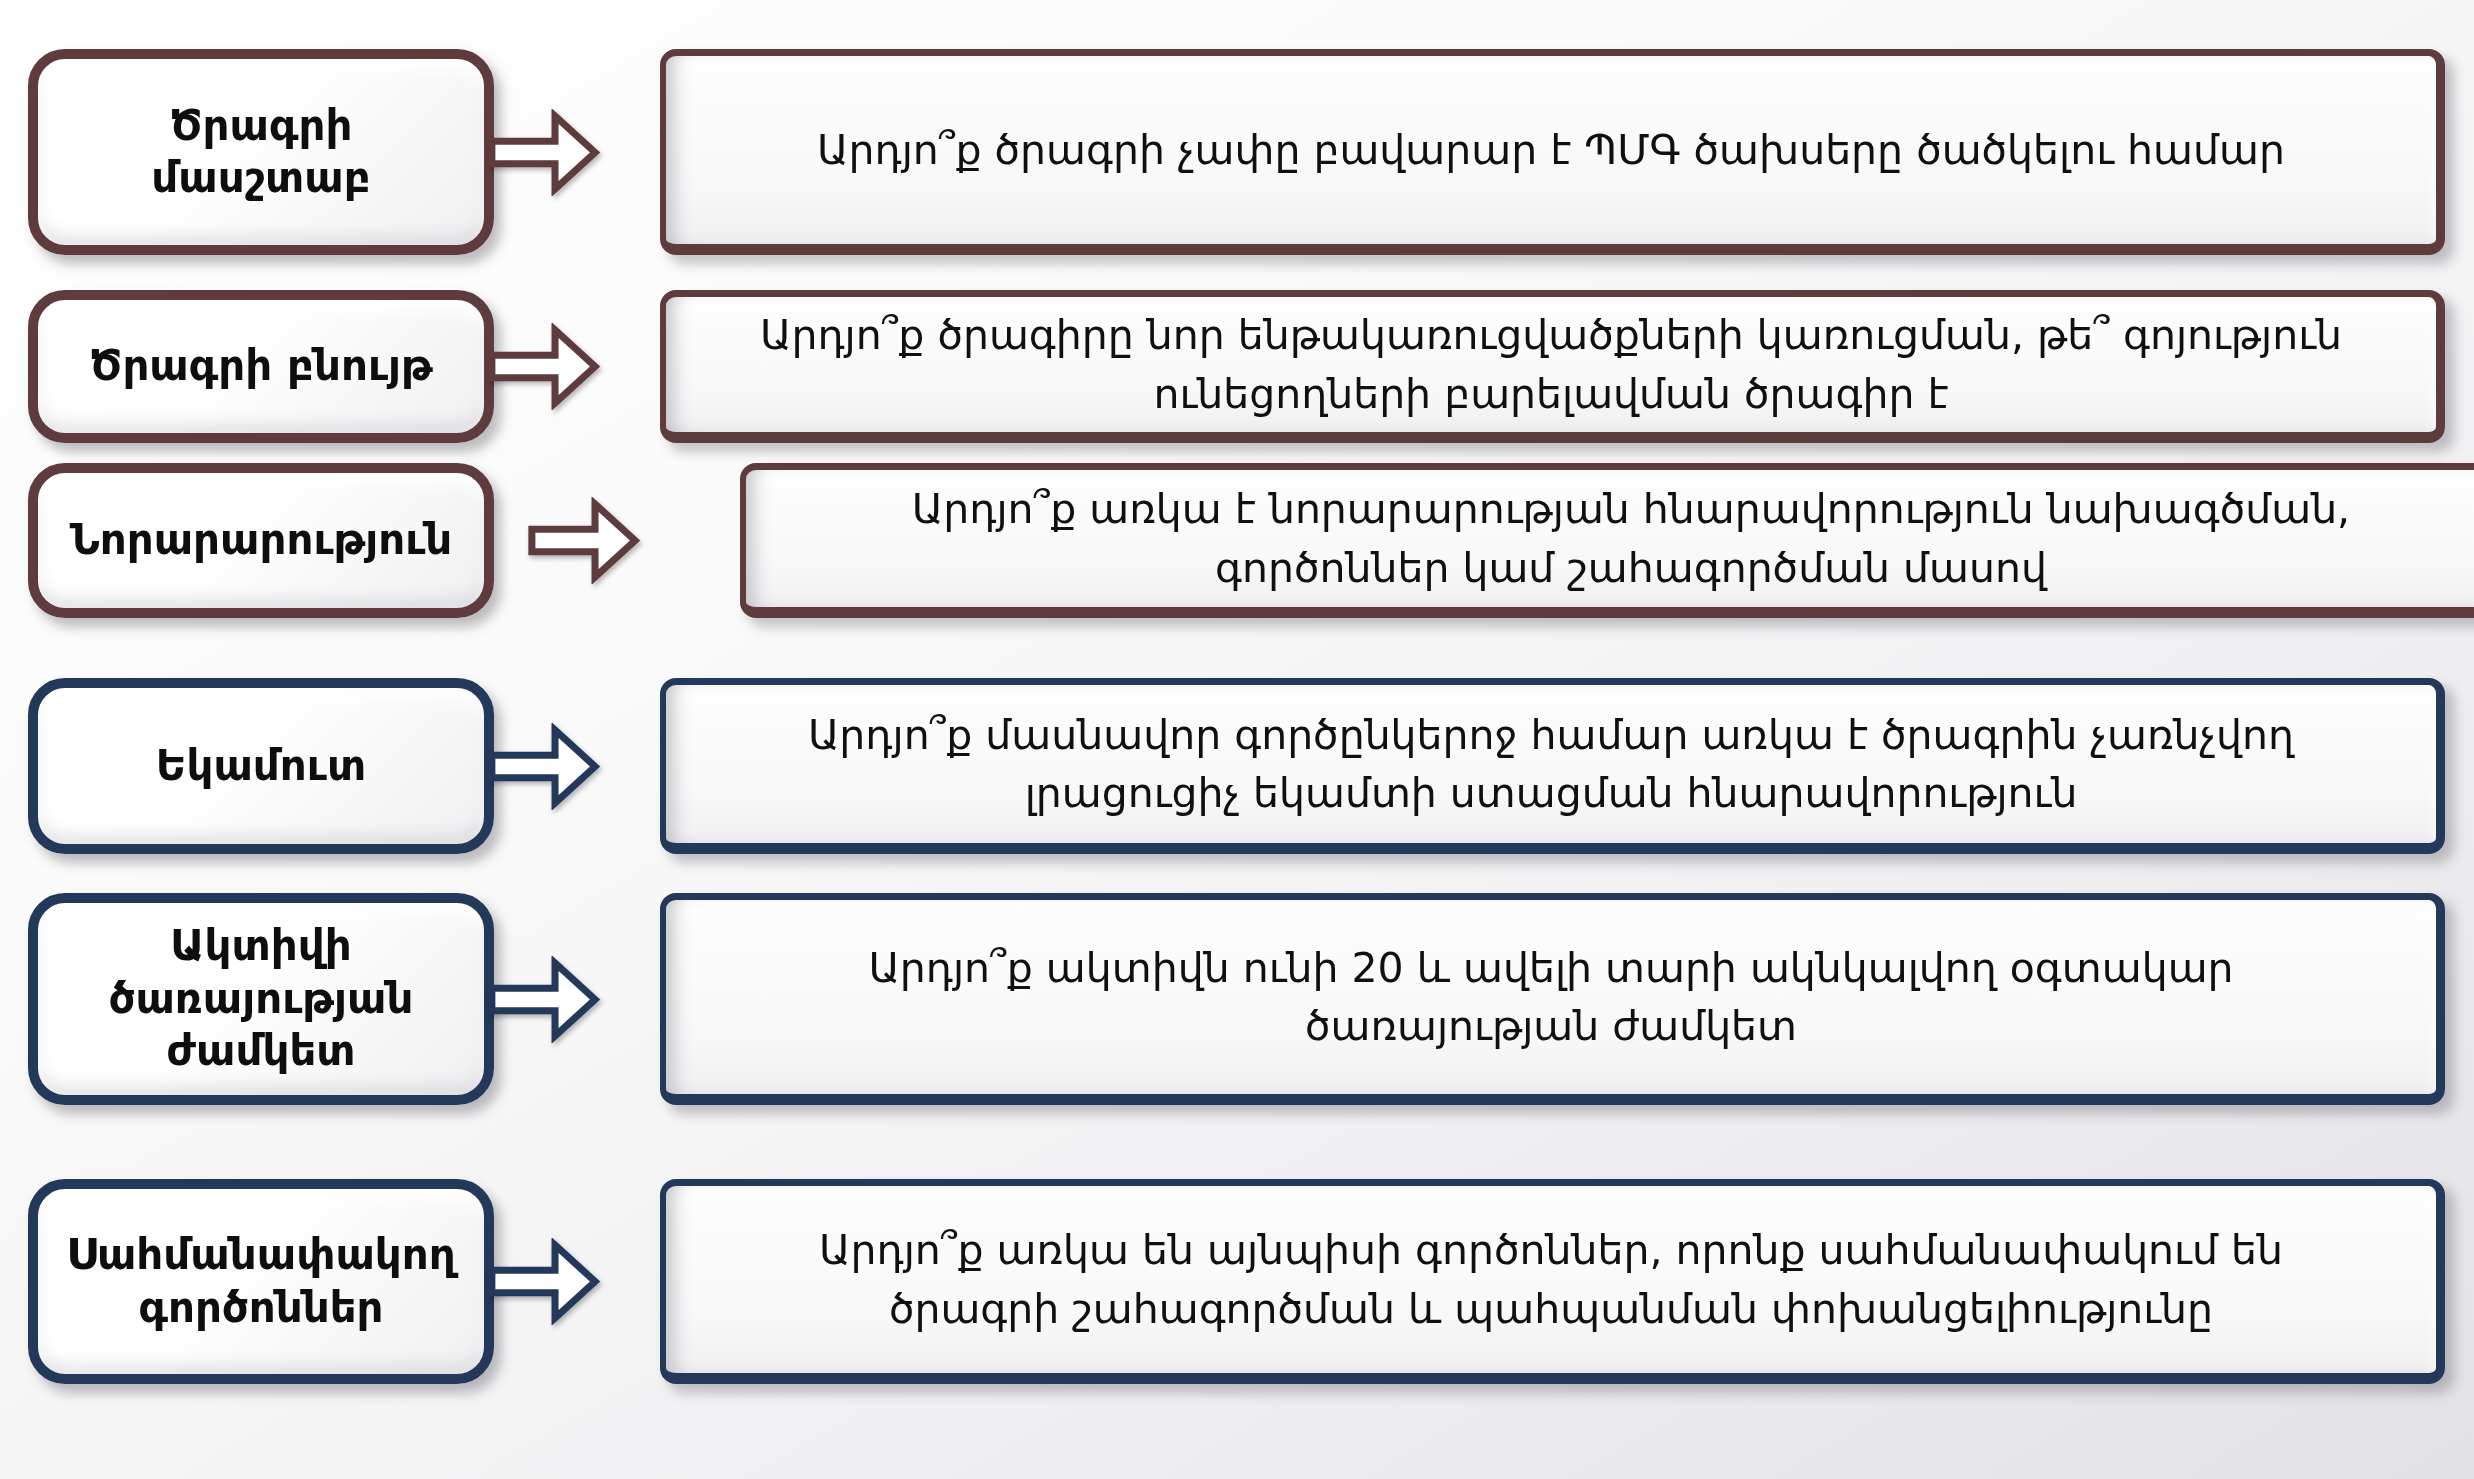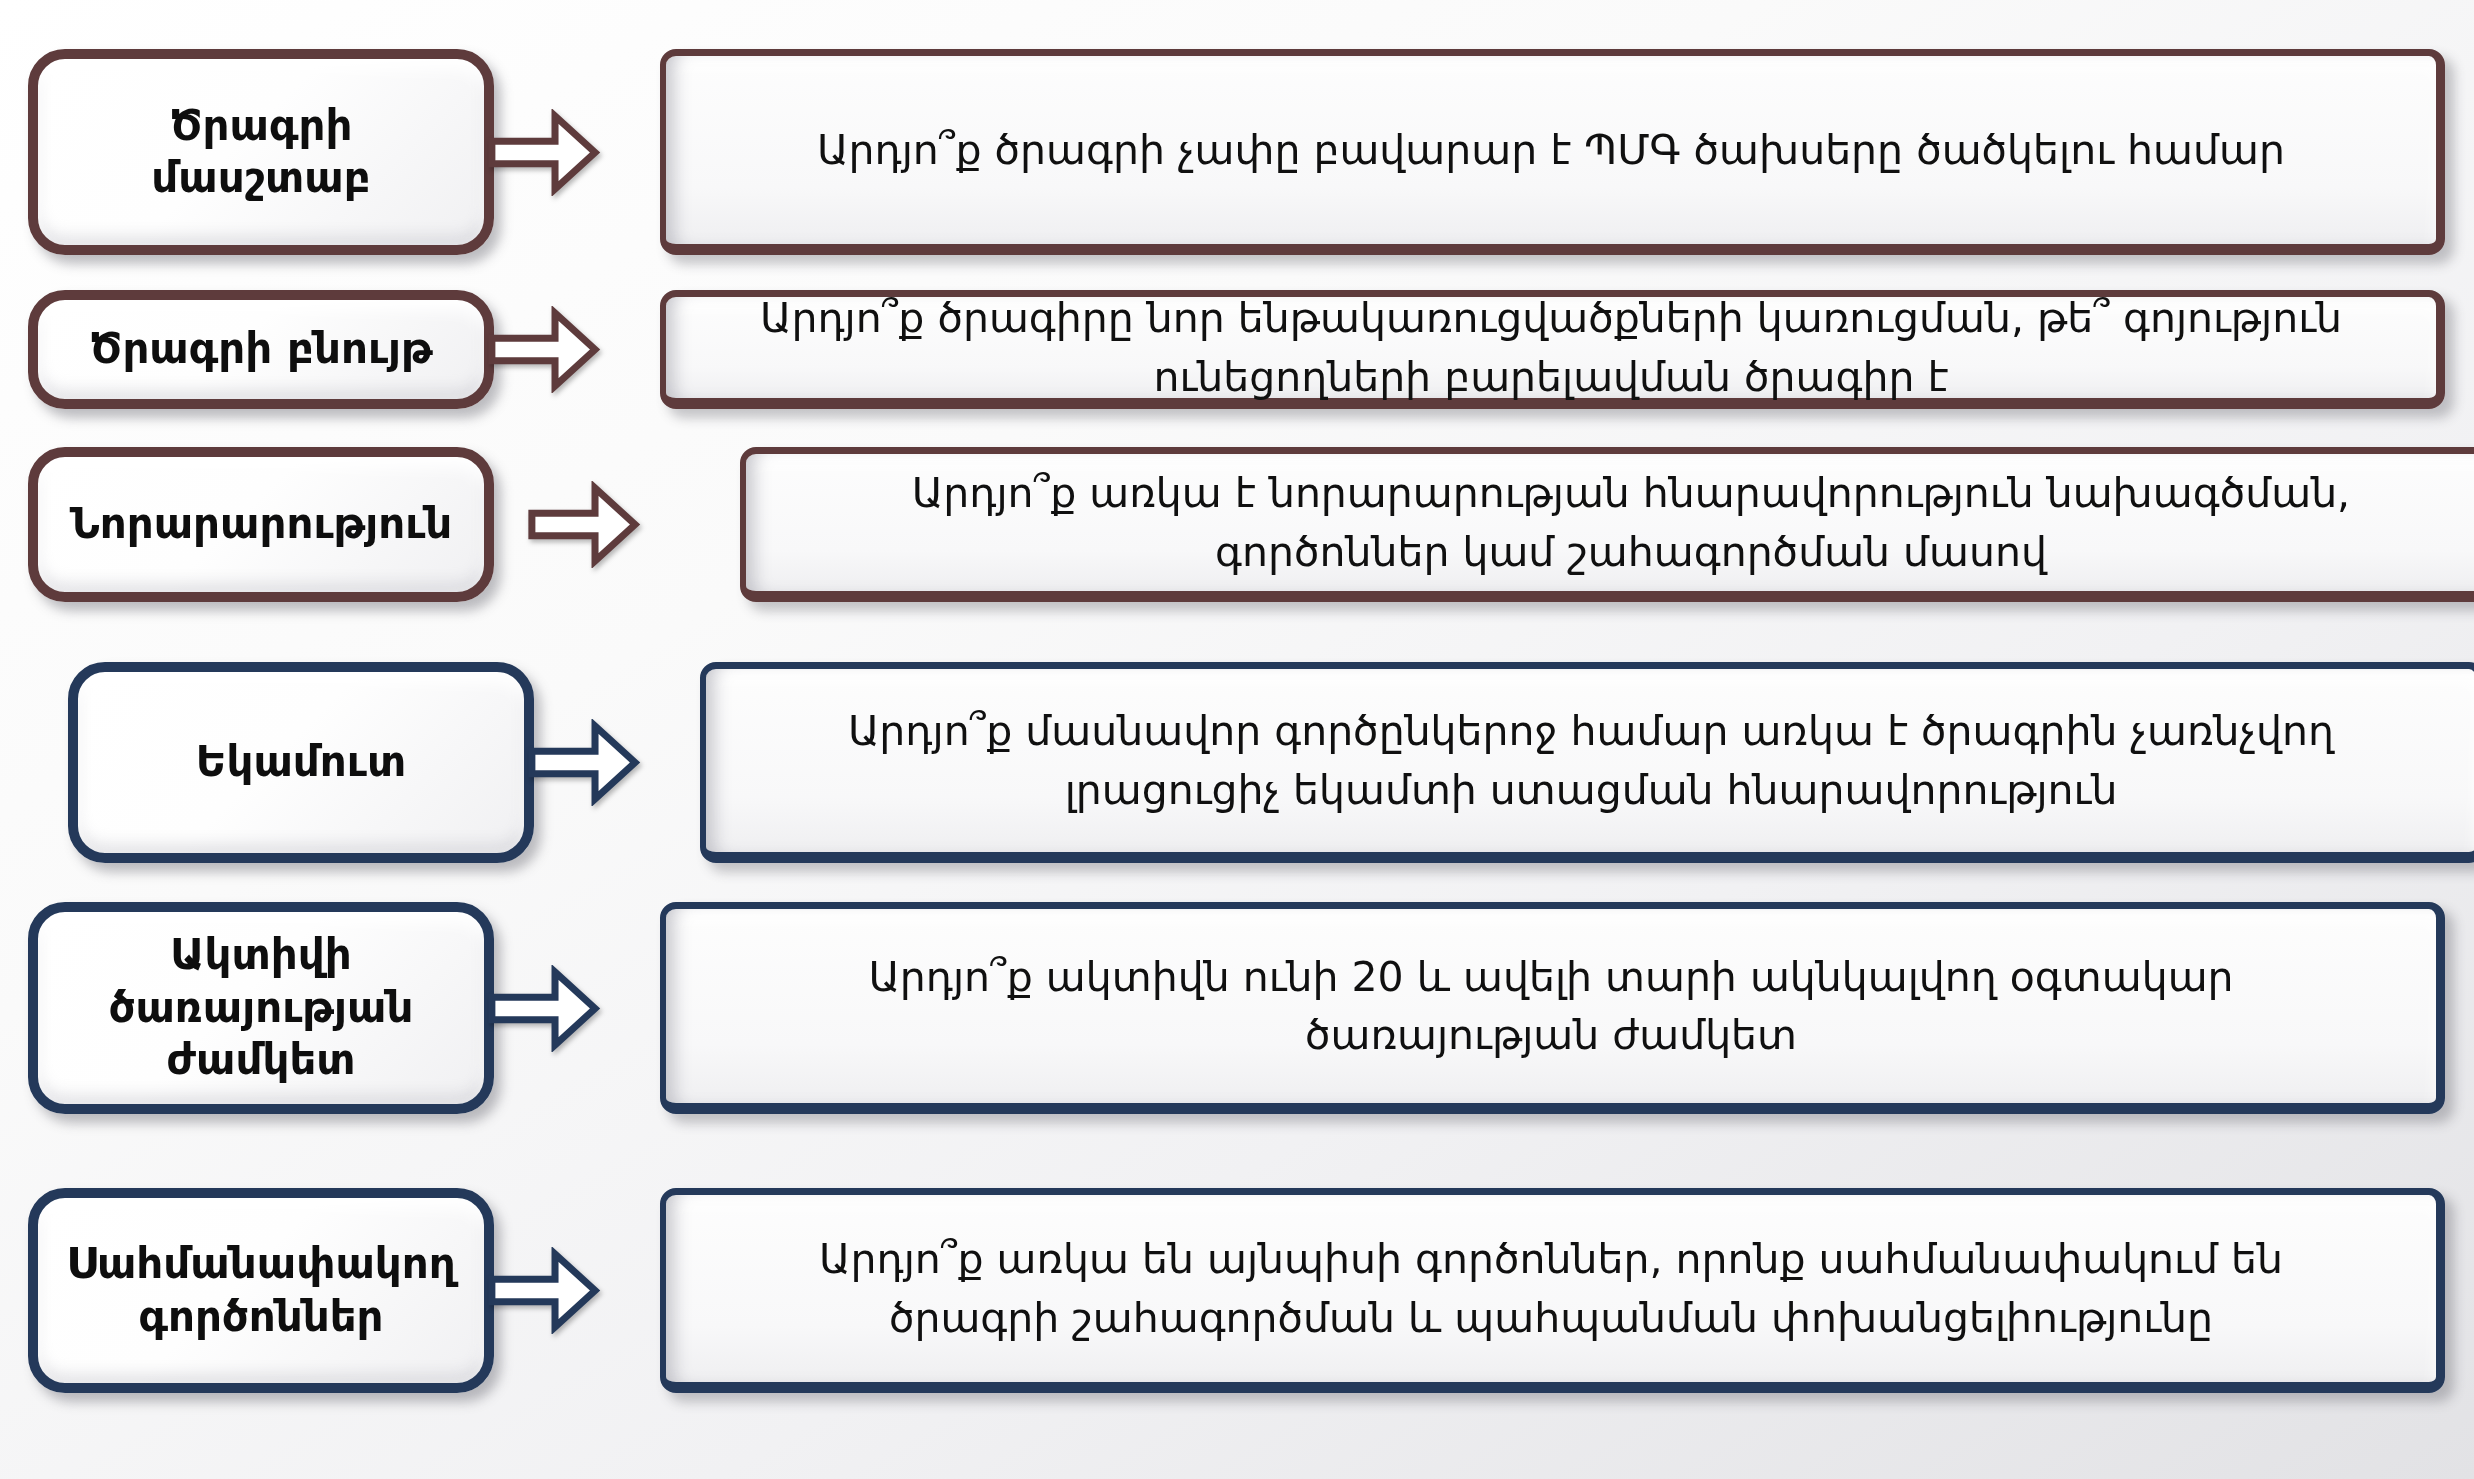--- a/index.html
+++ b/index.html
@@ -16,23 +16,23 @@
     background: linear-gradient(150deg, #ffffff 0%, #fafafa 35%, #f1f1f3 65%, #e2e2e5 100%);
     box-sizing: border-box;
     padding: 49px 0 0 28px;
   }
   .row {
     display: flex;
     align-items: stretch;
   }
   
   .row1 { height: 206px; margin-bottom: 35px; }
-  .row2 { height: 119px; margin-bottom: 38px; }
+  .row2 { height: 153px; margin-bottom: 20px; }
   .row3 { height: 155px; margin-bottom: 60px; gap: 40px; }
-  .row4 { height: 201px; margin-bottom: 39px; margin-left: 40px; }
+  .row4 { height: 176px; margin-bottom: 39px; }
   .row5 { height: 212px; margin-bottom: 74px; }
   .row6 { height: 205px; margin-bottom: 0; }
 
   .label-box {
     width: 466px;
     box-sizing: border-box;
     border: 10px solid #555;
     border-radius: 37px;
     background: linear-gradient(135deg, #ffffff 0%, #fefefe 45%, #f0f0f2 100%);
     box-shadow: 7px 8.5px 11.3px rgba(70,70,80,0.35),

